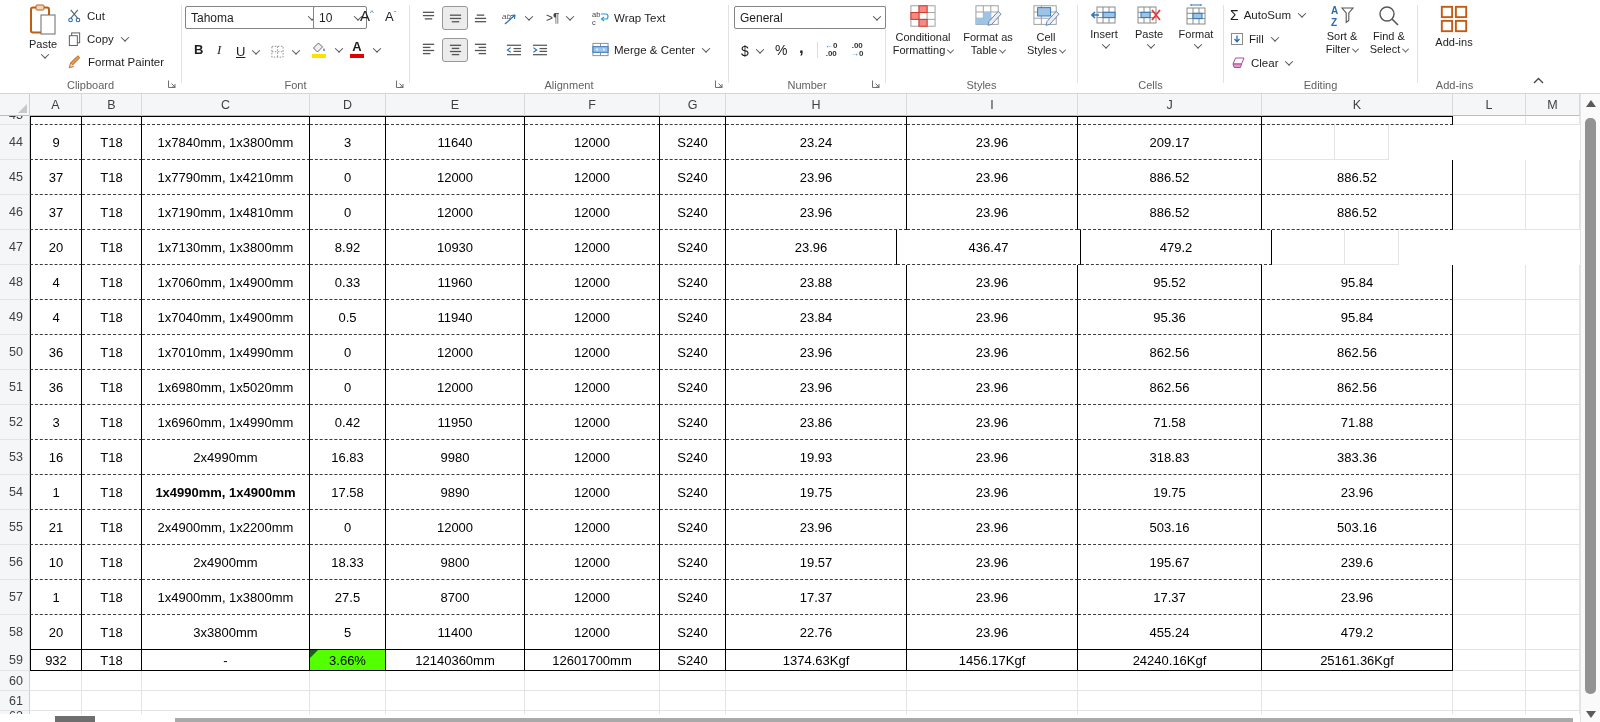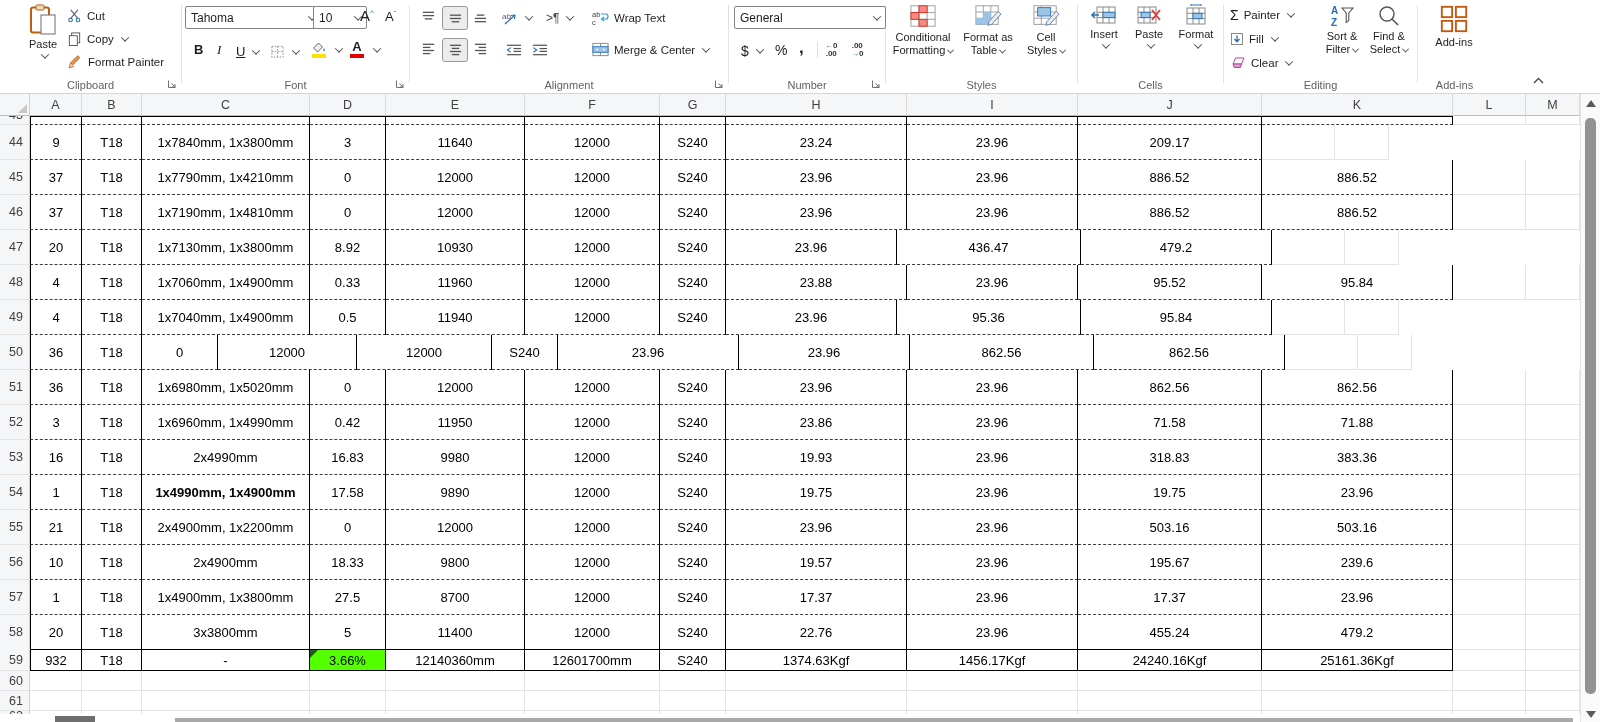--- a/index.html
+++ b/index.html
@@ -400,21 +400,21 @@
       <span>Format</span>
       <span class="cv"></span>
     </div>
     <div class="rg-label">Cells</div>
   </div>
   <div class="rsep"></div>
 
   <div class="rgroup" style="width:193px">
     <div class="abs smallbtn" style="left:6px;top:5px">
       <span style="font-size:14px">Σ</span>
-      <span>Painter</span>
+      <span>AutoSum</span>
       <span class="cv"></span>
     </div>
     <div class="abs smallbtn" style="left:6px;top:29px">
       <svg width="14" height="14" viewBox="0 0 14 14">
         <rect x="1.5" y="1.5" width="11" height="11" fill="none" stroke="#8a8a8a"></rect>
         <path d="M7 3.5 v6 M4.5 7 L7 9.8 L9.5 7" stroke="#2b6cb0" stroke-width="1.3" fill="none"></path>
       </svg>
       <span>Fill</span>
       <span class="cv"></span>
     </div>
@@ -593,32 +593,34 @@
         <div class="rowhdr">
           <span>49</span>
         </div>
         <div class="cell tbl first" style="width: 52px;">4</div>
         <div class="cell tbl" style="width: 60px;">T18</div>
         <div class="cell tbl" style="width: 168px;">1x7040mm, 1x4900mm</div>
         <div class="cell tbl" style="width: 76px;">0.5</div>
         <div class="cell tbl" style="width: 139px;">11940</div>
         <div class="cell tbl" style="width: 135px;">12000</div>
         <div class="cell tbl" style="width: 66px;">S240</div>
+        <div class="cell tbl" style="width: 181px;">23.84</div>
         <div class="cell tbl" style="width: 171px;">23.96</div>
         <div class="cell tbl" style="width: 184px;">95.36</div>
         <div class="cell tbl" style="width: 191px;">95.84</div>
         <div class="cell plain" style="width: 73px;"></div>
         <div class="cell plain" style="width: 54px;"></div>
       </div>
       <div class="row data">
         <div class="rowhdr">
           <span>50</span>
         </div>
         <div class="cell tbl first" style="width: 52px;">36</div>
         <div class="cell tbl" style="width: 60px;">T18</div>
+        <div class="cell tbl" style="width: 168px;">1x7010mm, 1x4990mm</div>
         <div class="cell tbl" style="width: 76px;">0</div>
         <div class="cell tbl" style="width: 139px;">12000</div>
         <div class="cell tbl" style="width: 135px;">12000</div>
         <div class="cell tbl" style="width: 66px;">S240</div>
         <div class="cell tbl" style="width: 181px;">23.96</div>
         <div class="cell tbl" style="width: 171px;">23.96</div>
         <div class="cell tbl" style="width: 184px;">862.56</div>
         <div class="cell tbl" style="width: 191px;">862.56</div>
         <div class="cell plain" style="width: 73px;"></div>
         <div class="cell plain" style="width: 54px;"></div>

